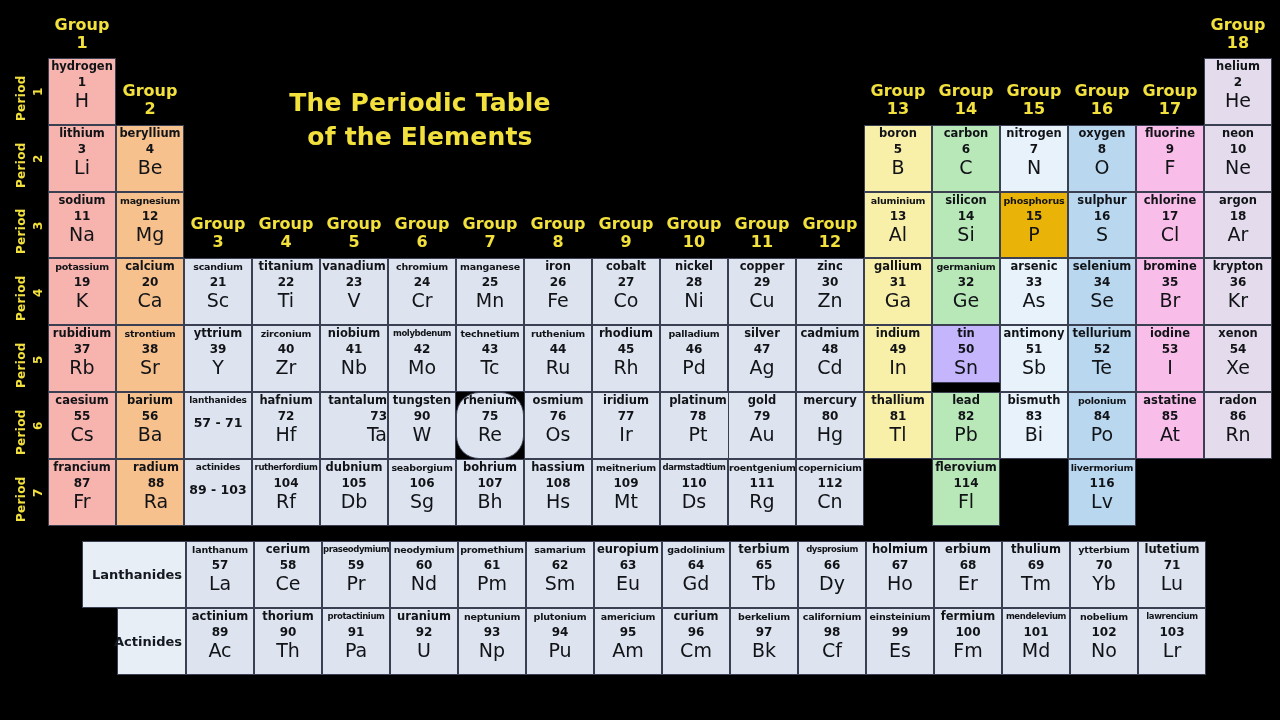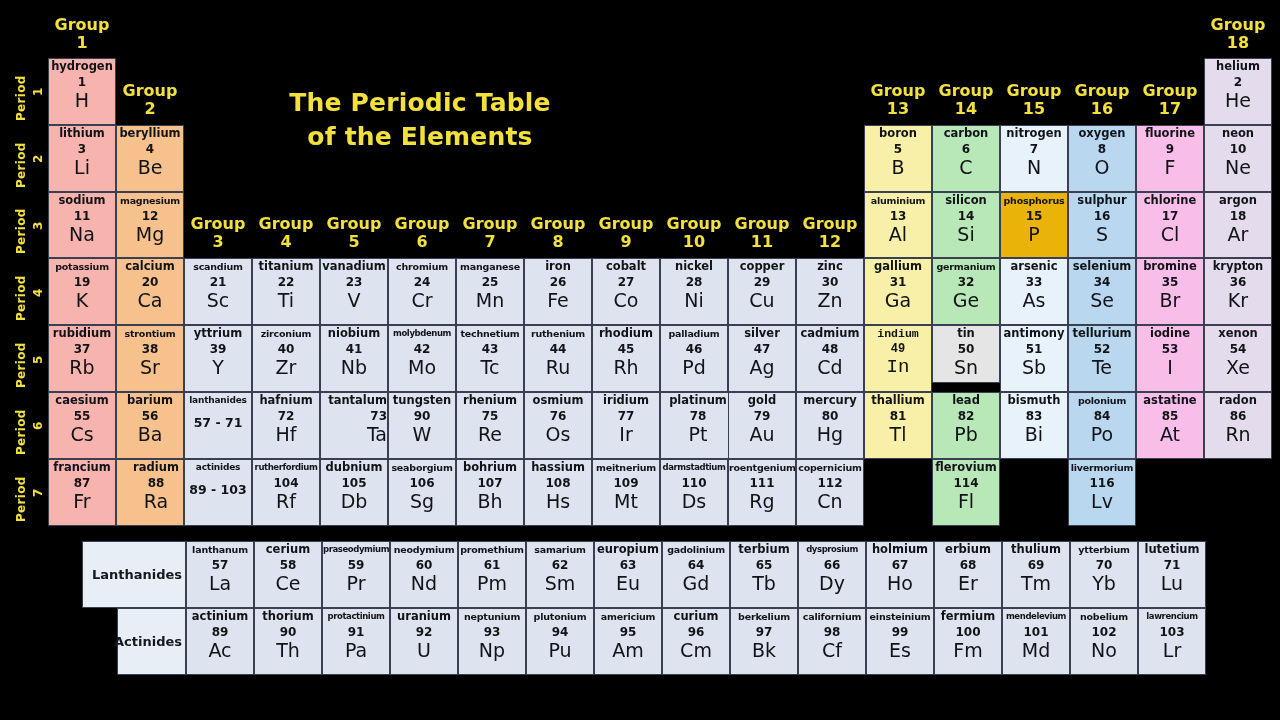--- a/index.html
+++ b/index.html
@@ -405,26 +405,26 @@
       <div class="cell" style="left: 728px; top: 325.2px; width: 68px; height: 66.8px; background: rgb(221, 228, 239);">
         <span class="nm">silver</span>
         <span class="num">47</span>
         <span class="sym">Ag</span>
       </div>
       <div class="cell" style="left: 796px; top: 325.2px; width: 68px; height: 66.8px; background: rgb(221, 228, 239);">
         <span class="nm">cadmium</span>
         <span class="num">48</span>
         <span class="sym">Cd</span>
       </div>
-      <div class="cell" style="left: 864px; top: 325.2px; width: 68px; height: 66.8px; background: rgb(248, 239, 168); font-family: Liberation Mono, monospace;">
+      <div class="cell" style="left: 864px; top: 325.2px; width: 68px; height: 66.8px; background: rgb(248, 239, 168);">
         <span class="nm">indium</span>
         <span class="num">49</span>
         <span class="sym">In</span>
       </div>
-      <div class="cell" style="left: 932px; top: 325.2px; width: 68px; height: 58px; background: #e5e5e5;">
+      <div class="cell" style="left: 932px; top: 325.2px; width: 68px; height: 58px; background: #c4b5fd;">
         <span class="nm">tin</span>
         <span class="num">50</span>
         <span class="sym">Sn</span>
       </div>
       <div class="cell" style="left: 1000px; top: 325.2px; width: 68px; height: 66.8px; background: rgb(232, 242, 250);">
         <span class="nm">antimony</span>
         <span class="num">51</span>
         <span class="sym">Sb</span>
       </div>
       <div class="cell" style="left: 1068px; top: 325.2px; width: 68px; height: 66.8px; background: rgb(185, 216, 240);">
@@ -460,21 +460,21 @@
       <div class="cell" style="left: 320px; top: 392px; width: 68px; height: 66.8px; background: rgb(221, 228, 239); text-align: right;">
         <span class="nm">tantalum</span>
         <span class="num">73</span>
         <span class="sym">Ta</span>
       </div>
       <div class="cell" style="left: 388px; top: 392px; width: 68px; height: 66.8px; background: rgb(221, 228, 239);">
         <span class="nm">tungsten</span>
         <span class="num">90</span>
         <span class="sym">W</span>
       </div>
-      <div class="cell" style="left: 456px; top: 392px; width: 68px; height: 66.8px; background: rgb(221, 228, 239);">
+      <div class="cell" style="left: 456px; top: 392px; width: 68px; height: 66.8px; background: rgb(221, 228, 239); border-radius: 23px;">
         <span class="nm">rhenium</span>
         <span class="num">75</span>
         <span class="sym">Re</span>
       </div>
       <div class="cell" style="left: 524px; top: 392px; width: 68px; height: 66.8px; background: rgb(221, 228, 239);">
         <span class="nm">osmium</span>
         <span class="num">76</span>
         <span class="sym">Os</span>
       </div>
       <div class="cell" style="left: 592px; top: 392px; width: 68px; height: 66.8px; background: rgb(221, 228, 239);">

